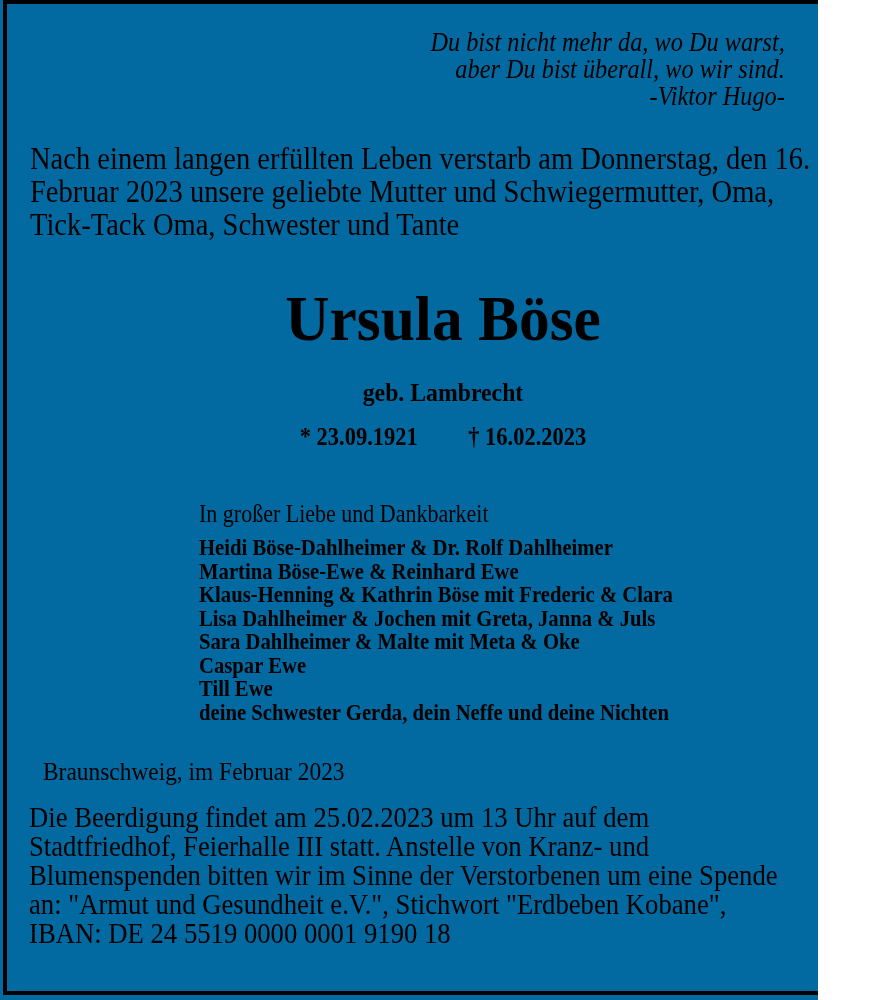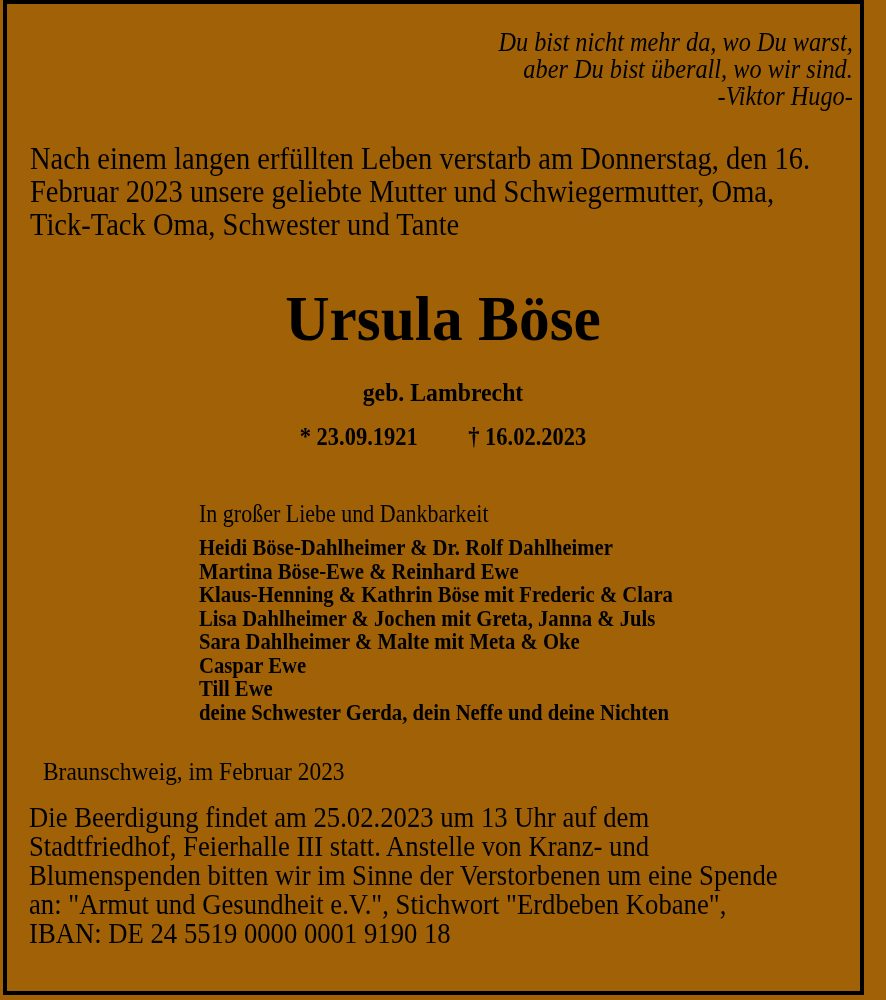--- a/index.html
+++ b/index.html
@@ -1,20 +1,20 @@
 <!DOCTYPE html>
 <html><head>
 <meta charset="utf-8">
 <style>
   html, body { margin: 0; padding: 0; background: #ffffff; }
   .page {
     position: relative;
-    width: 886px;
+    width: 818px;
     height: 1000px;
-    background: #a16207;
+    background: #0369a1;
     color: #000000;
     font-family: "Liberation Serif", "DejaVu Serif", serif;
     overflow: hidden;
   }
   .frame {
     position: absolute;
     left: 3px; top: 0;
     width: 861px; height: 995px;
     border: 4px solid #000000;
     box-sizing: border-box;

